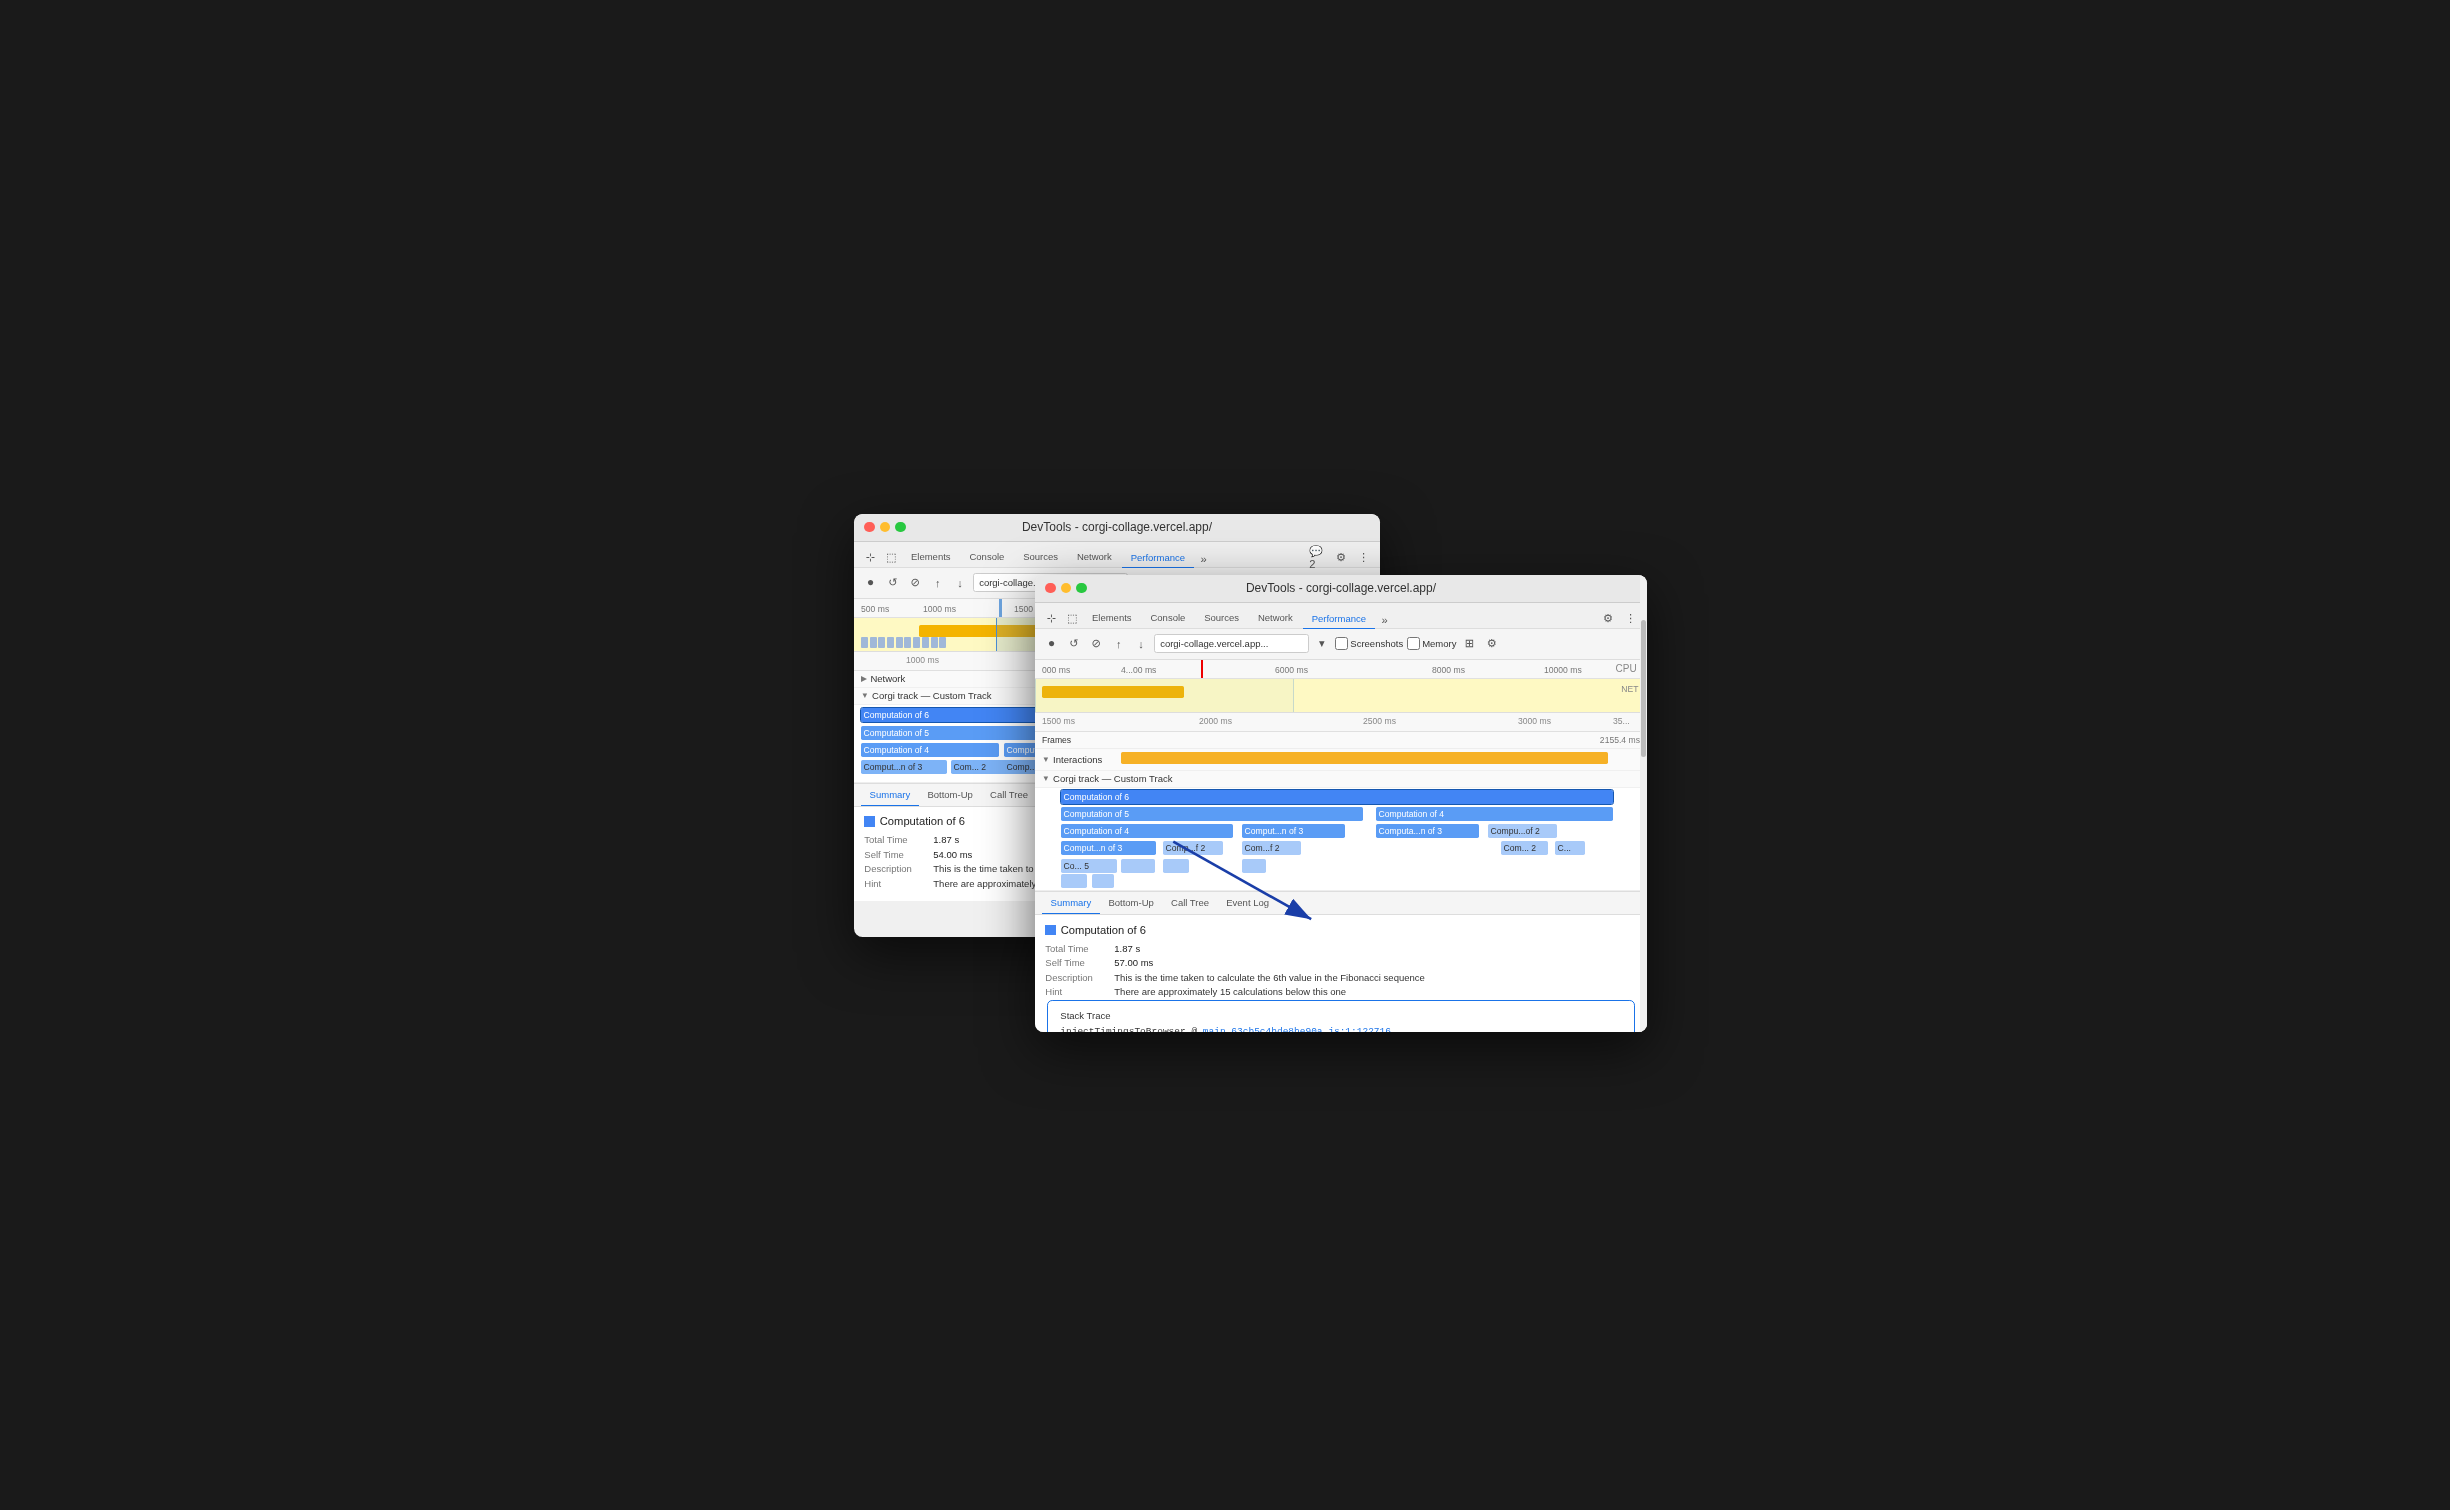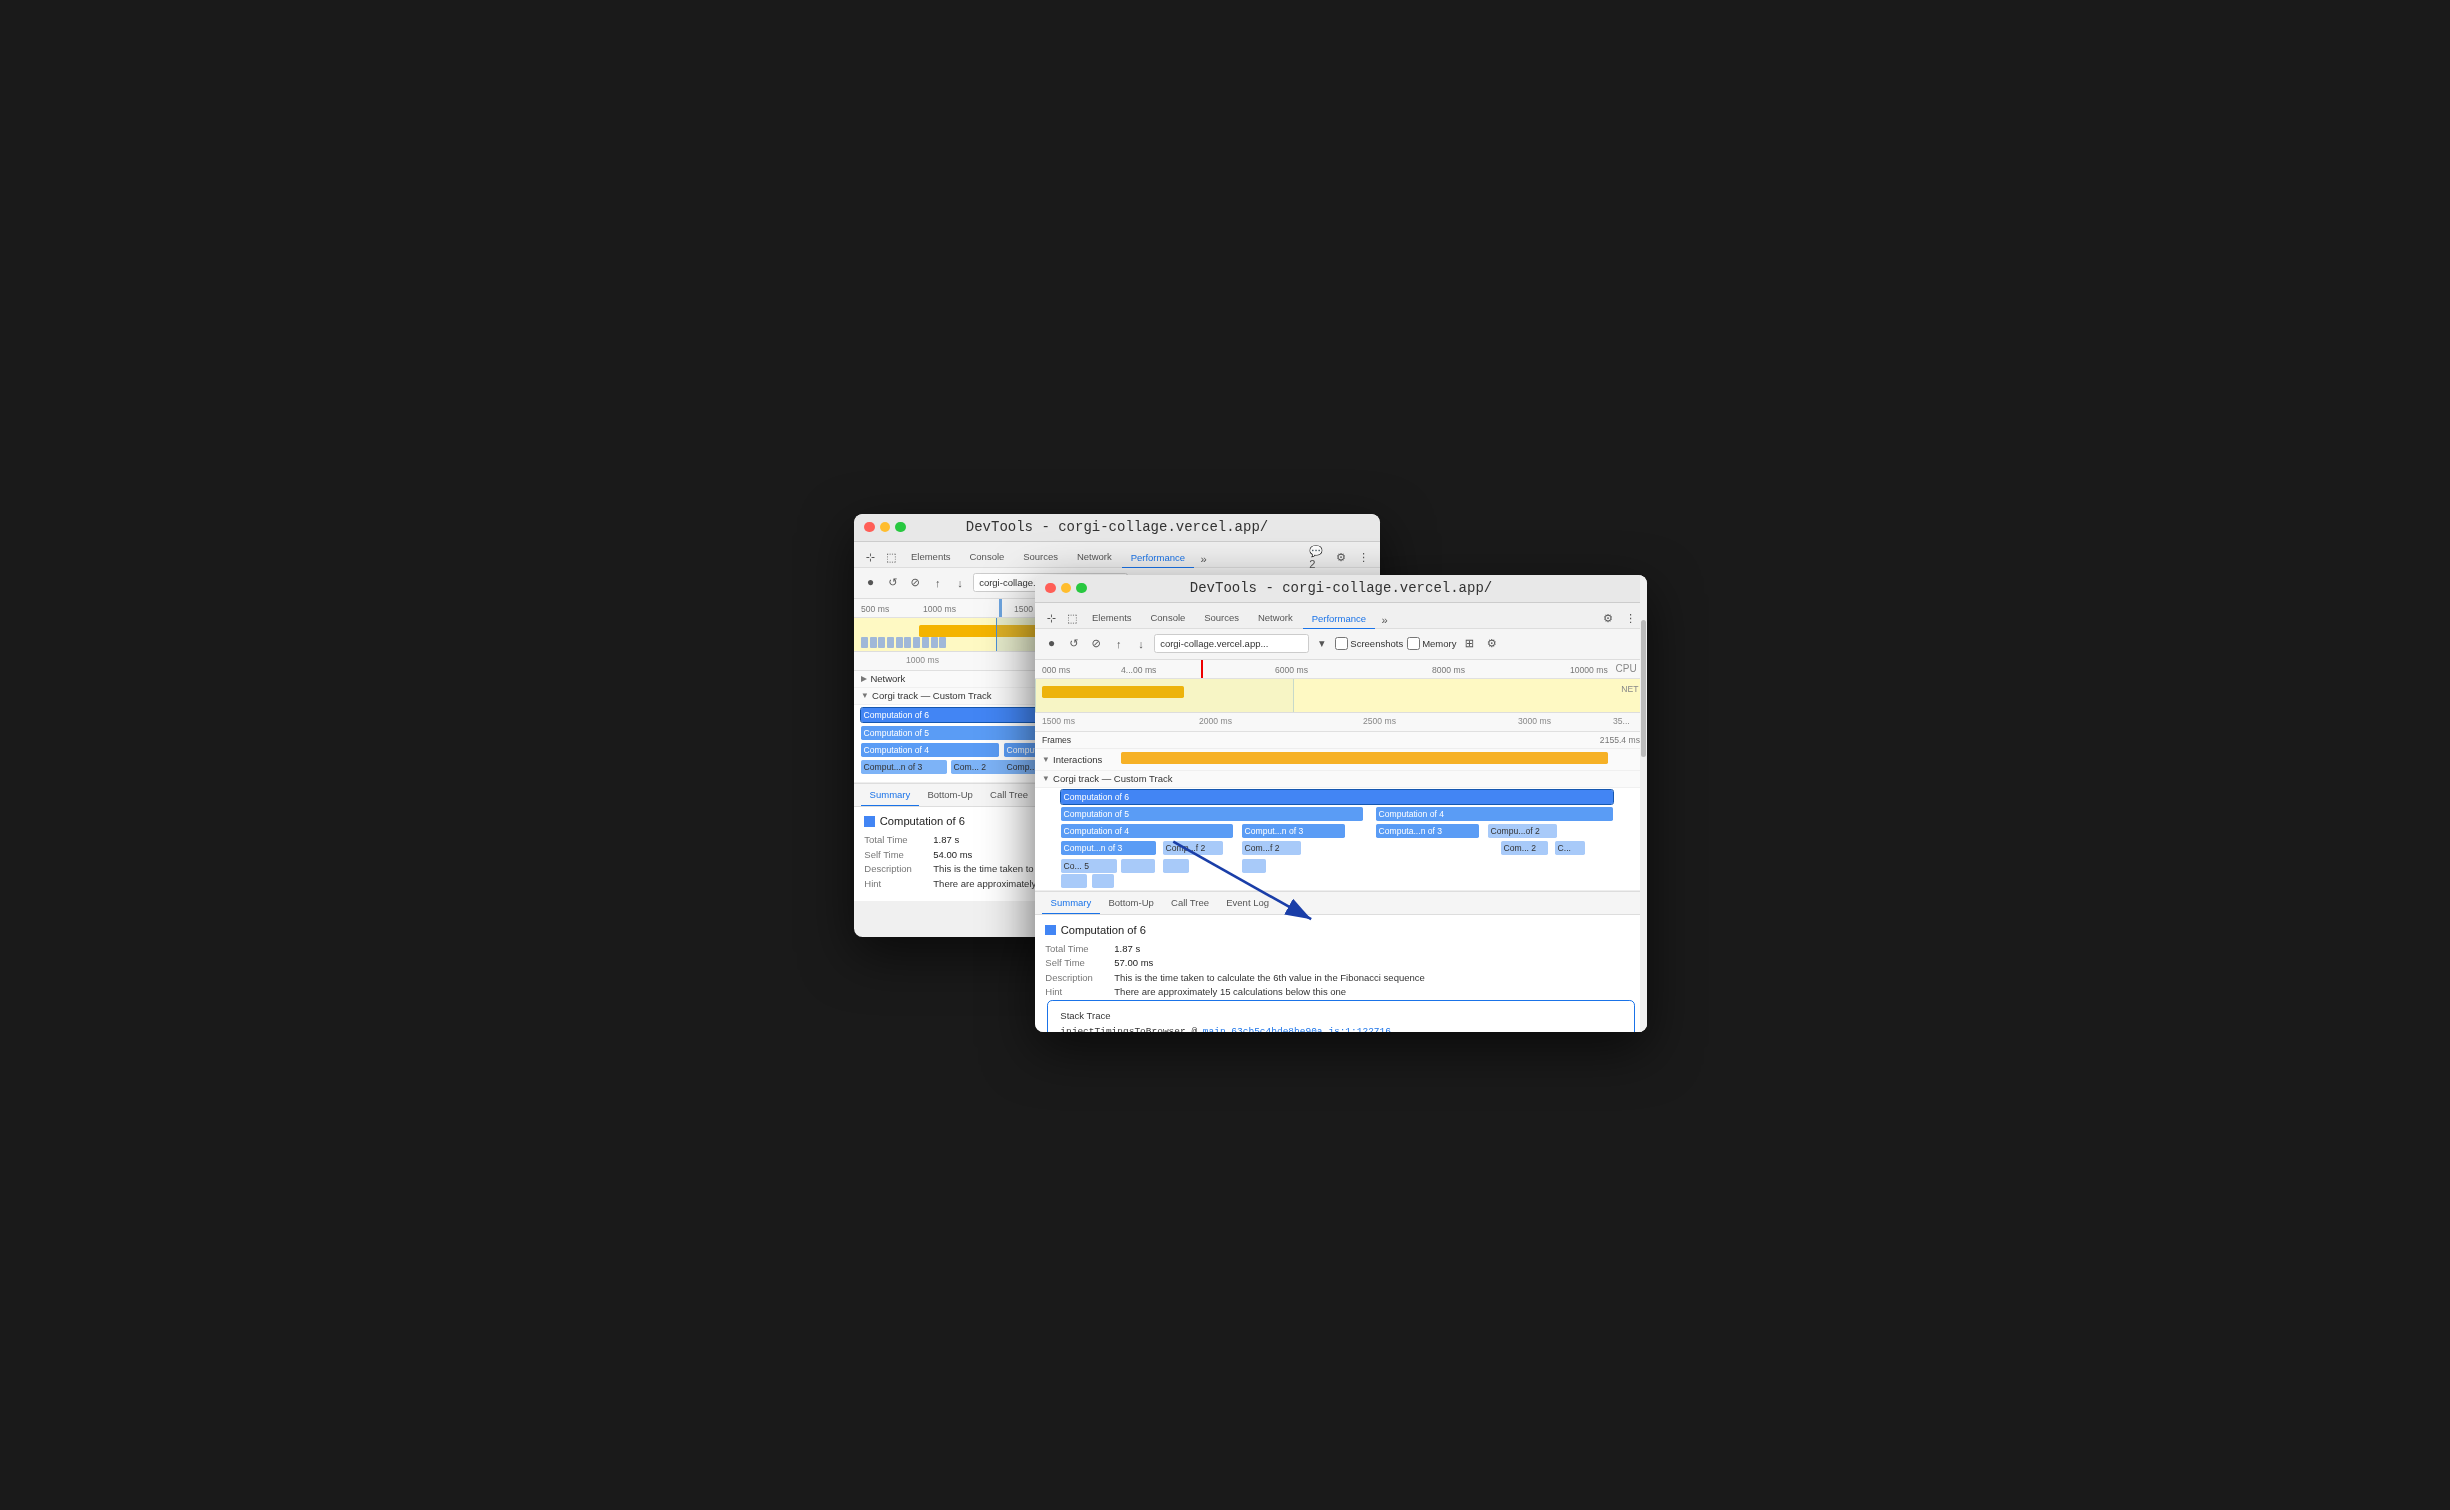--- a/index.html
+++ b/index.html
@@ -68,25 +68,24 @@
       border-radius: 50%;
     }
     .tl-red { background: #ff5f57; }
     .tl-yellow { background: #ffbd2e; }
     .tl-green { background: #28c840; }
 
     .title-bar-title {
       position: absolute;
       left: 50%;
       transform: translateX(-50%);
-      font-size: 14px;
+      font-size: 12px;
       font-weight: 500;
       color: #333;
       white-space: nowrap;
-      font-family: Liberation Mono, monospace;
     }
 
     
     .toolbar {
       background: #f5f5f5;
       height: 31px;
       display: flex;
       align-items: center;
       padding: 0 7px;
       border-bottom: 0.9px solid #ddd;
@@ -614,21 +613,21 @@
       </div>
       <div class="toolbar-icon">⊞</div>
       <div class="toolbar-icon">⚙</div>
     </div>
 
     <div class="ruler" style="position:relative; height:19px;">
       <span class="ruler-tick" style="left:7px">000 ms</span>
       <span class="ruler-tick" style="left:86px">4...00 ms</span>
       <span class="ruler-tick" style="left:240px">6000 ms</span>
       <span class="ruler-tick" style="left:397px">8000 ms</span>
-      <span class="ruler-tick" style="left:535px">10000 ms</span>
+      <span class="ruler-tick" style="left:509px">10000 ms</span>
       <span class="side-label">CPU</span>
 
       <div style="position:absolute; left:166px; top:0; width:1.7px; height:100%; background:#e00;"></div>
     </div>
 
     <div class="overview-bar" style="position:relative;">
       <div class="overview-yellow-bar" style="left:7px; width:142px;"></div>
       <div style="position:absolute; right:0; top:5.2px; font-size:8.6px; color:#888; padding-right:8.6px;">NET</div>
       <div class="overview-highlight" style="left:0; width:259px; opacity:0.3;"></div>
     </div>

